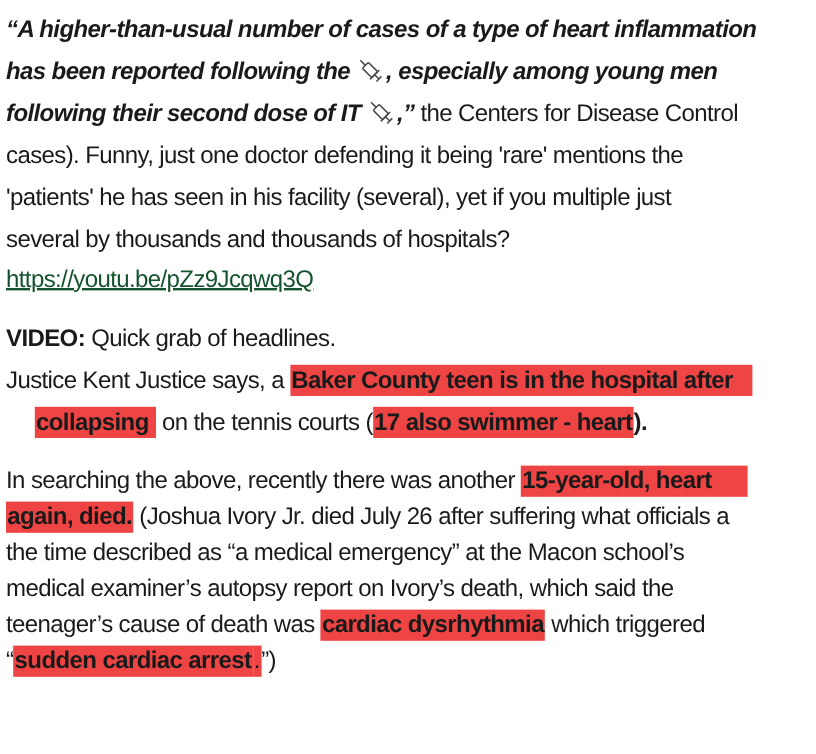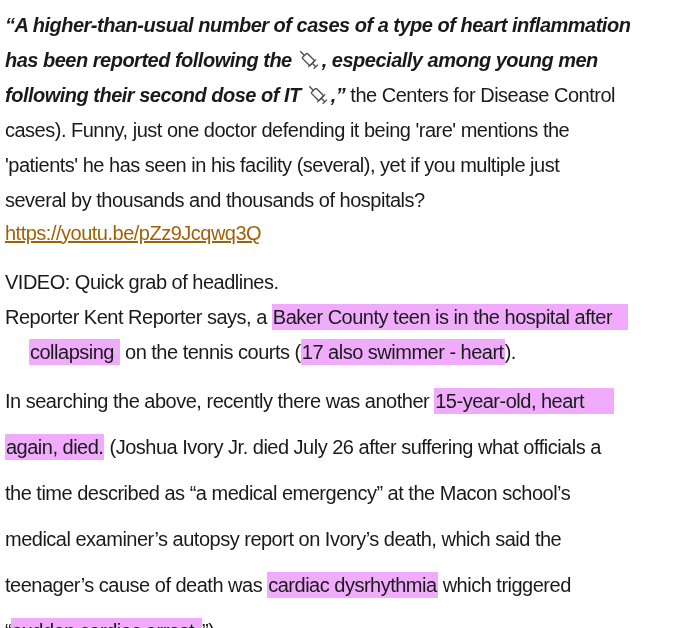--- a/index.html
+++ b/index.html
@@ -7,31 +7,31 @@
     width: 680px; height: 628px; overflow: hidden;
     background: #ffffff;
     font-family: "Liberation Sans", sans-serif;
     color: #1a1a1a;
   }
   .doc { padding: 8px 0 0 5px; font-size: 20px; letter-spacing: -0.5px; }
   .para { margin: 0; }
   .line { display: block; white-space: nowrap; overflow: hidden; }
   .p1 .line { line-height: 35px; }
   .it { font-style: italic; font-weight: bold; }
-  .b  { font-weight: normal; }
-  .hl { background: #f0abfc; padding: 2px 1px; }
+  .b  { font-weight: bold; }
+  .hl { background: #ef4444; padding: 2px 1px; }
   .hl-tail-sm { padding-right: 6px; margin-left: 24px; }
   .hl-tail-md { padding-right: 16px; }
   .hl-tail-lg { padding-right: 30px; }
   .link-line { line-height: 30px; }
-  a.link { color: #a16207; text-decoration: underline; cursor: pointer; }
+  a.link { color: #14532d; text-decoration: underline; cursor: pointer; }
   .video-line { line-height: 32px; margin-top: 17px; }
   .rep .line { line-height: 35px; }
   .p3 { margin-top: 16px; }
-  .p3 .line { line-height: 30px; margin-top: 16px; }
+  .p3 .line { line-height: 30px; }
   .syr {
     display: inline-block;
     width: 24px; height: 24px;
     vertical-align: -4px;
     margin: 0 2px 0 4px;
   }
   .syr line, .syr rect { stroke: #4a4a4a; stroke-width: 1.3; fill: none; }
 </style>
 </head>
 <body>
@@ -62,21 +62,21 @@
     <span class="line"><span>'patients' he has seen in his facility (several), yet if you multiple just</span></span>
     <span class="line"><span>several by thousands and thousands of hospitals?</span></span>
   </div>
 
   <div class="line link-line">
     <a class="link" href="#">https://youtu.be/pZz9Jcqwq3Q</a>
   </div>
 
   <div class="para rep">
     <span class="line video-line"><span class="b">VIDEO:</span><span> Quick grab of headlines.</span></span>
-    <span class="line"><span>Reporter Kent Reporter says, a </span><span class="b hl hl-tail-md">Baker County teen is in the hospital after</span></span>
+    <span class="line"><span>Justice Kent Justice says, a </span><span class="b hl hl-tail-md">Baker County teen is in the hospital after</span></span>
     <span class="line"><span class="b hl hl-tail-sm">collapsing</span><span> on the tennis courts (</span><span class="b hl">17 also swimmer - heart</span><span class="b">).</span></span>
   </div>
 
   <div class="para p3">
     <span class="line"><span>In searching the above, recently there was another </span><span class="b hl hl-tail-lg">15-year-old, heart</span></span>
     <span class="line"><span class="b hl">again, died.</span><span> (Joshua Ivory Jr. died July 26 after suffering what officials a</span></span>
     <span class="line"><span>the time described as “a medical emergency” at the Macon school’s</span></span>
     <span class="line"><span>medical examiner’s autopsy report on Ivory’s death, which said the</span></span>
     <span class="line"><span>teenager’s cause of death was </span><span class="b hl">cardiac dysrhythmia</span><span> which triggered</span></span>
     <span class="line"><span>“</span><span class="b hl">sudden cardiac arrest</span><span class="hl">.</span><span>”)</span></span>

